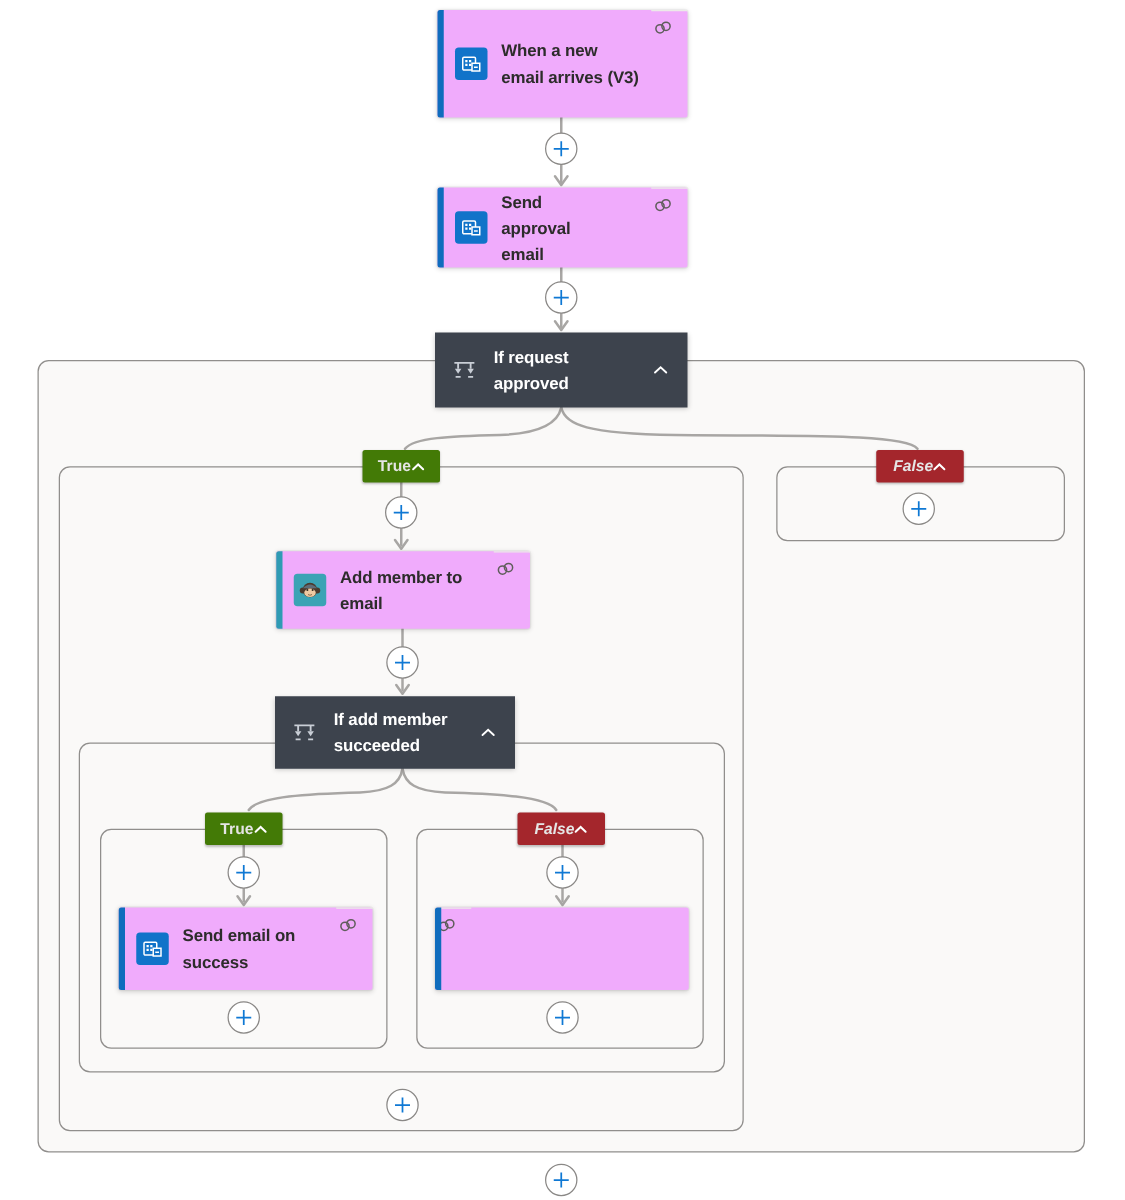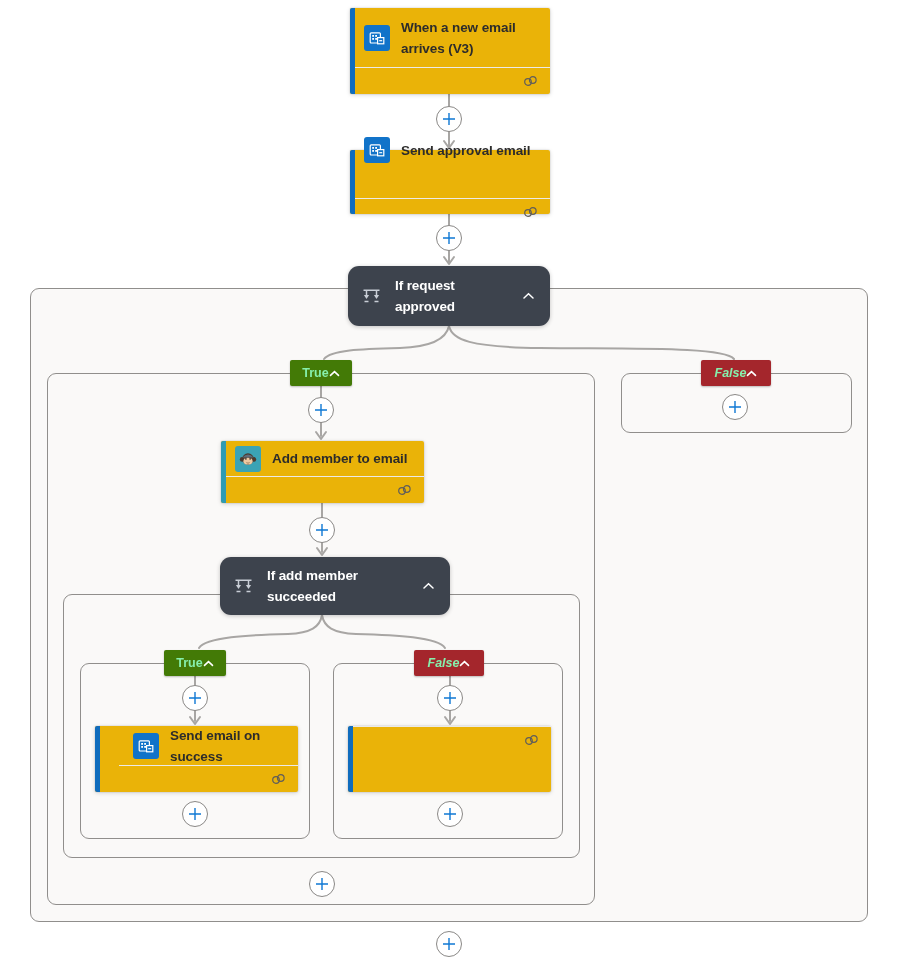--- a/index.html
+++ b/index.html
@@ -15,51 +15,51 @@
     position:absolute;background:#faf9f8;
     border:1.5px solid #908e8c;border-radius:9px;
     z-index:1;box-sizing:border-box;
   }
 
   
   .connectors{position:absolute;left:0;top:0;z-index:2;pointer-events:none;}
 
   
   .action-card{
-    position:absolute;background:#eab308;border-radius:2px;
+    position:absolute;background:#f0abfc;border-radius:2px;
     box-shadow:0 0 0 1px rgba(0,0,0,0.04),0 1px 4px rgba(0,0,0,0.16);
-    display:flex;flex-direction:column;z-index:3;box-sizing:border-box;
+    display:flex;flex-direction:row;z-index:3;box-sizing:border-box;
   }
   .accent{position:absolute;left:0;top:0;bottom:0;width:5px;border-radius:2px 0 0 2px;}
   .accent.blue{background:#0f6cbd;}
   .accent.teal{background:#2f9bb3;}
   .card-main{flex:1;display:flex;align-items:center;gap:11px;padding:0 6px 0 14px;min-height:0;}
   .icon-box{width:26px;height:26px;border-radius:3px;flex:0 0 auto;
     display:flex;align-items:center;justify-content:center;}
   .icon-box.outlook{background:#1173c9;}
   .icon-box.mailchimp{background:#3ba3b5;}
   .card-title{font-size:13.5px;font-weight:700;color:#2d2c2b;line-height:21px;letter-spacing:-0.1px;}
   .card-footer{height:26px;border-top:1px solid #eceae8;display:flex;align-items:center;
     justify-content:flex-end;padding-right:10px;flex:0 0 auto;}
   .link-btn{background:none;border:none;padding:2px;cursor:pointer;display:flex;align-items:center;}
 
   
   .condition-card{
-    position:absolute;background:#3d434d;border-radius:11px;color:#fff;
+    position:absolute;background:#3d434d;border-radius:0;color:#fff;
     box-shadow:0 1px 4px rgba(0,0,0,0.22);
     display:flex;align-items:center;gap:13px;padding:0 13px;z-index:3;box-sizing:border-box;
   }
   .condition-title{flex:1;font-size:13.5px;font-weight:700;line-height:21px;color:#ffffff;letter-spacing:-0.1px;}
   .chev-btn{background:none;border:none;padding:2px;cursor:pointer;display:flex;align-items:center;}
 
   
   .badge{
     position:absolute;height:26px;border-radius:2px;z-index:4;
     display:flex;align-items:center;justify-content:center;gap:0;
-    color:#86efac;font-size:12.5px;font-weight:700;cursor:pointer;border:none;
+    color:#e5e5e5;font-size:12.5px;font-weight:700;cursor:pointer;border:none;
     box-shadow:0 1px 2px rgba(0,0,0,0.25);box-sizing:border-box;
   }
   .badge.true{background:#437a06;}
   .badge.false{background:#a4262c;font-style:italic;}
 
   
   .plus-btn{
     position:absolute;width:26px;height:26px;border-radius:50%;
     background:#ffffff;border:1px solid #8a8886;box-sizing:border-box;
     display:flex;align-items:center;justify-content:center;padding:0;cursor:pointer;z-index:4;
@@ -217,21 +217,21 @@
     <div class="card-footer">
       <button class="link-btn">
         <svg width="15" height="12" viewBox="0 0 15 12">
           <circle cx="5" cy="7" r="3.3" fill="none" stroke="#5f5d5b" stroke-width="1.2"></circle>
           <circle cx="9.8" cy="5" r="3.3" fill="none" stroke="#5f5d5b" stroke-width="1.2"></circle>
         </svg>
       </button>
     </div>
   </div>
 
-  <div class="condition-card" style="left:220px;top:557px;width:230px;height:58px;align-items:center;">
+  <div class="condition-card" style="left:220px;top:557px;width:192px;height:58px;align-items:center;">
     <span style="display:flex;">
       <svg width="21" height="20" viewBox="0 0 21 20">
         <g stroke="#c9ced6" stroke-width="1.5" fill="none">
           <path d="M2.5,4.25 H18.5"></path>
             <path d="M5.5,4.25 V9"></path>
             <path d="M15.5,4.25 V9"></path>
           <path d="M3.5,15.5 H7.5"></path>
             <path d="M13.5,15.5 H17.5"></path>
         </g>
         <path d="M2.9,9 H8.1 L5.5,13 Z" fill="#c9ced6"></path>
@@ -239,21 +239,21 @@
       </svg>
     </span>
     <span class="condition-title">If add member succeeded</span>
     <button class="chev-btn">
       <svg width="13" height="8" viewBox="0 0 13 8">
           <path d="M2,6 L6.5,1.8 L11,6" stroke="#fff" stroke-width="1.5" fill="none" stroke-linecap="round"></path>
         </svg>
     </button>
   </div>
 
-  <div class="action-card" style="left:95px;top:726px;width:203px;height:66px;padding-left:24px;">
+  <div class="action-card" style="left:95px;top:726px;width:203px;height:66px;">
     <div class="accent blue"></div>
     <div class="card-main">
       <span class="icon-box outlook">
         <svg width="16" height="16" viewBox="0 0 16 16">
           <rect x="1.2" y="2.8" width="10.2" height="10.2" rx="1" fill="none" stroke="#fff" stroke-width="1.2"></rect>
           <rect x="3.2" y="5" width="1.8" height="1.8" fill="#fff"></rect>
             <rect x="6.2" y="5" width="1.8" height="1.8" fill="#fff"></rect>
           <rect x="3.2" y="8" width="1.8" height="1.8" fill="#fff"></rect>
             <rect x="6.2" y="8" width="1.8" height="1.8" fill="#fff"></rect>
           <rect x="8.6" y="7.6" width="6.2" height="6.2" fill="#1173c9" stroke="#fff" stroke-width="1.2"></rect>

